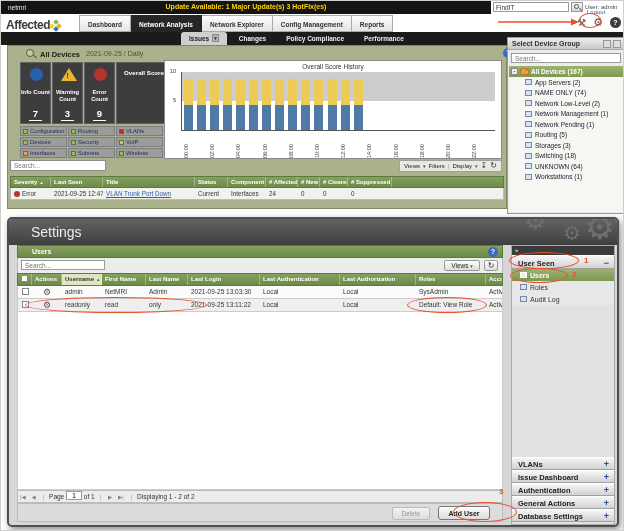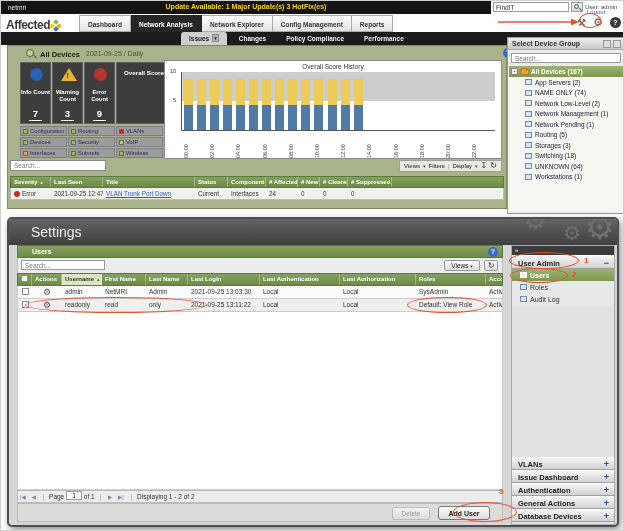--- a/index.html
+++ b/index.html
@@ -550,21 +550,21 @@
     </div>
 
     <div class="ufooter">
       <span class="delbtn">Delete</span>
       <span class="addbtn">Add User</span>
     </div>
 
     <div class="sbar">
       <div class="sbtop"><span>»</span></div>
       <div class="sbhdr">
-        <span class="t">User Admin</span>
+        <span class="t">User Seen</span>
         <span class="minus">−</span>
       </div>
       <div id="sb-items">
           <div class="sbi sel">
             <span class="sb-ico"></span>
             <span>Users</span>
           </div>
           <div class="sbi">
             <span class="sb-ico"></span>
             <span>Roles</span>
@@ -572,21 +572,21 @@
           <div class="sbi">
             <span class="sb-ico"></span>
             <span>Audit Log</span>
           </div>
         </div>
       <div id="sb-acc">
           <div class="acc"><span>VLANs</span><span class="plus">+</span></div>
           <div class="acc"><span>Issue Dashboard</span><span class="plus">+</span></div>
           <div class="acc"><span>Authentication</span><span class="plus">+</span></div>
           <div class="acc"><span>General Actions</span><span class="plus">+</span></div>
-          <div class="acc"><span>Database Devices</span><span class="plus">+</span></div>
+          <div class="acc"><span>Database Settings</span><span class="plus">+</span></div>
         </div>
     </div>
 
     <div class="rell" style="left:16px;top:78px;width:182px;height:16px;"></div>
     <div class="rell" style="left:398px;top:78px;width:80px;height:16px;"></div>
     <div class="rell" style="left:500px;top:33px;width:70px;height:17px;"></div>
     <span class="rnum" style="left:575px;top:37px;">1</span>
     <div class="rell" style="left:501px;top:49px;width:58px;height:15px;"></div>
     <span class="rnum" style="left:563px;top:51px;">2</span>
     <div class="rell" style="left:444px;top:283px;width:64px;height:20px;"></div>

